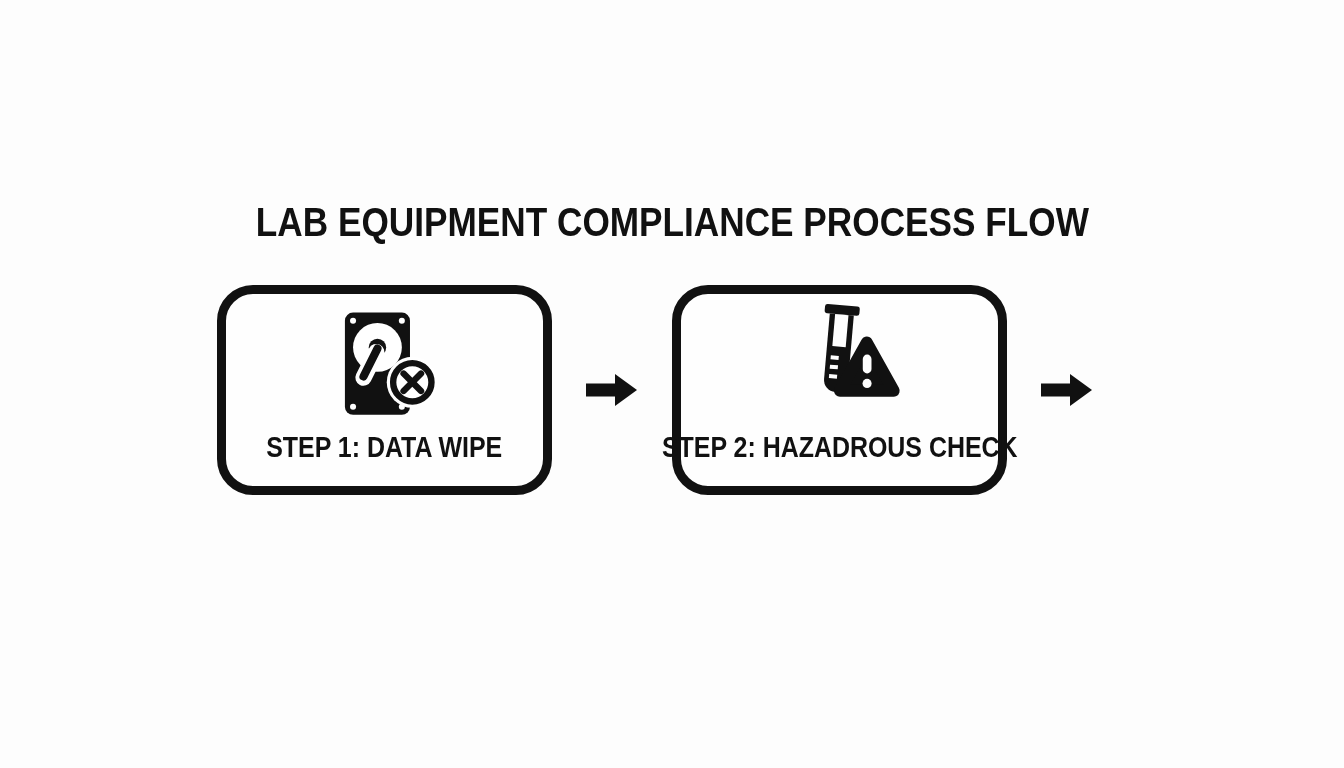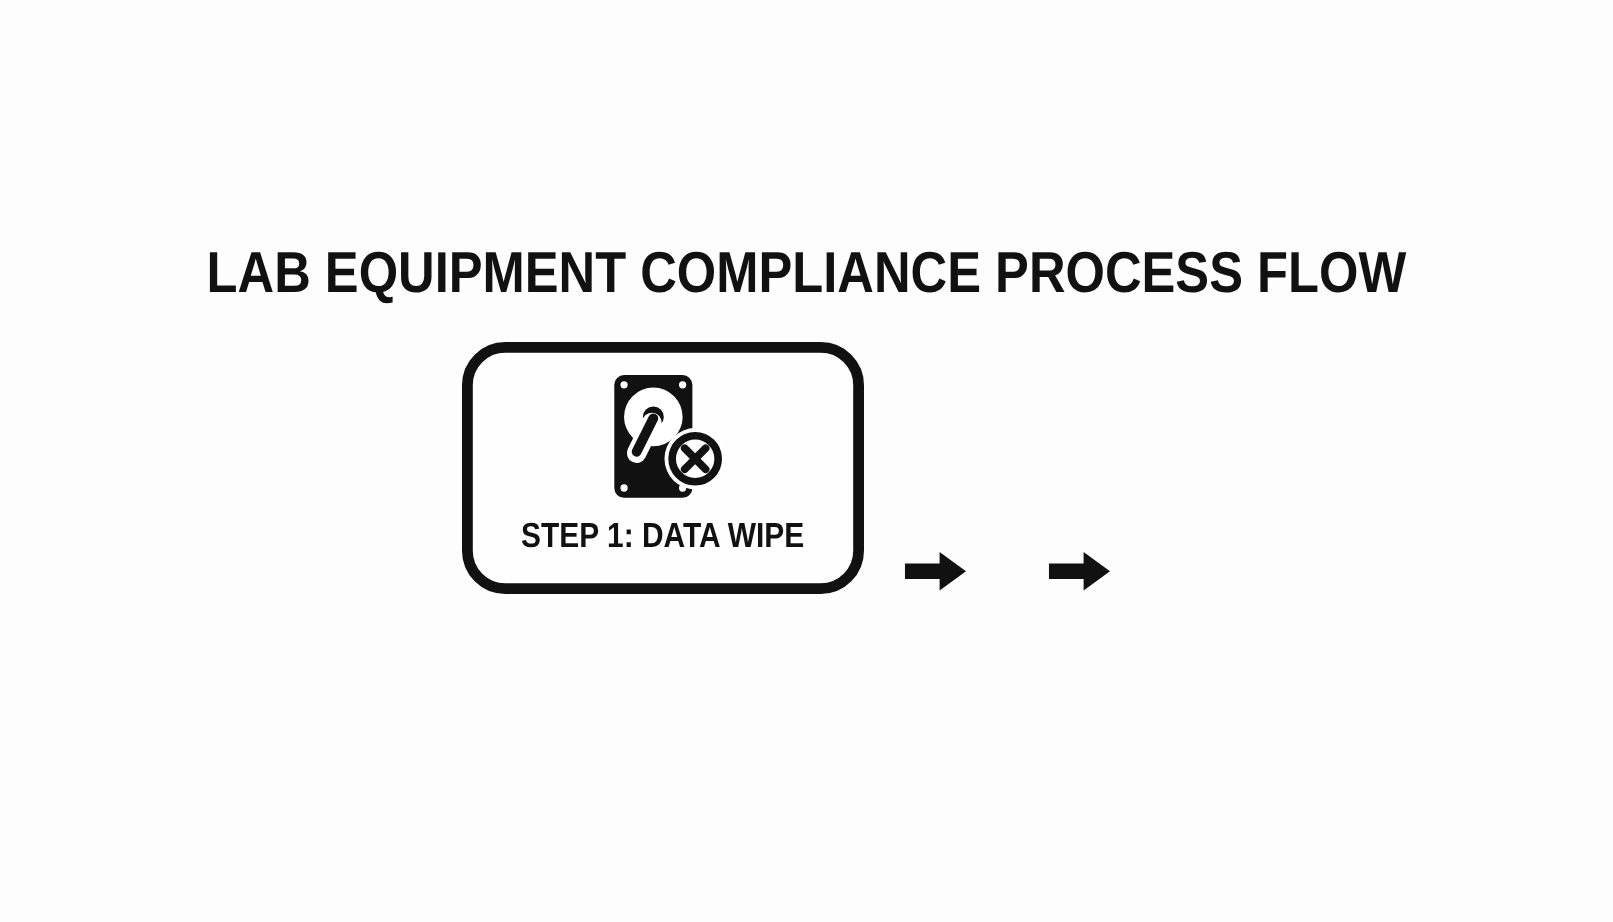--- a/index.html
+++ b/index.html
@@ -9,38 +9,38 @@
     font-family: "Liberation Sans", sans-serif;
     color: #111111;
     position: relative;
   }
   .title {
     position: absolute;
     top: 200px;
     left: 0;
     width: 100%;
     text-align: center;
-    font-size: 48px;
+    font-size: 40px;
     font-weight: bold;
     letter-spacing: 0px;
     white-space: nowrap;
   }
   .title > span {
     display: inline-block;
     transform: scaleX(0.88);
     transform-origin: center;
   }
   .flow-row {
     position: absolute;
     top: 285px;
     left: 0;
     width: 100%;
     display: flex;
     justify-content: center;
-    align-items: flex-end;
+    align-items: center;
   }
   .step-box {
     width: 335px;
     height: 210px;
     border: 9px solid #111111;
     border-radius: 36px;
     background: #fefefe;
     display: flex;
     flex-direction: column;
     align-items: center;
@@ -102,20 +102,40 @@
   </div>
 
   <div class="connector">
     <span>
       <svg width="52" height="38" viewBox="0 0 52 38">
         <polygon points="0,12.5 29,12.5 29,3 51,19 29,35 29,25.5 0,25.5" fill="#111"></polygon>
       </svg>
     </span>
   </div>
 
+  <div class="step-box">
+    <div class="icon-wrap">
+      <span>
+        <svg width="134" height="134" viewBox="0 0 100 100">
+          <g transform="rotate(5 49 40)">
+            <rect x="36" y="6" width="26" height="7" rx="2" fill="#111"></rect>
+            <path d="M40,13 L58,13 L58,62 A9,9 0 0 1 40,62 Z" fill="#111"></path>
+            <rect x="44" y="13" width="10" height="24" fill="#fefefe"></rect>
+            <rect x="43.5" y="44" width="6" height="3" fill="#fefefe"></rect>
+            <rect x="43.5" y="51" width="6" height="3" fill="#fefefe"></rect>
+            <rect x="43.5" y="58" width="6" height="3" fill="#fefefe"></rect>
+          </g>
+          <path d="M70,34 L90,70 L50,70 Z" fill="#111" stroke="#111" stroke-width="9" stroke-linejoin="round"></path>
+          <rect x="67" y="43" width="6.5" height="14" rx="3.2" fill="#fefefe"></rect>
+          <circle cx="70.2" cy="64.5" r="3.4" fill="#fefefe"></circle>
+        </svg>
+      </span>
+    </div>
+    <span class="step-label">STEP 2: HAZADROUS CHECK</span>
+  </div>
 
   <div class="connector">
     <span>
       <svg width="52" height="38" viewBox="0 0 52 38">
         <polygon points="0,12.5 29,12.5 29,3 51,19 29,35 29,25.5 0,25.5" fill="#111"></polygon>
       </svg>
     </span>
   </div>
 
 

